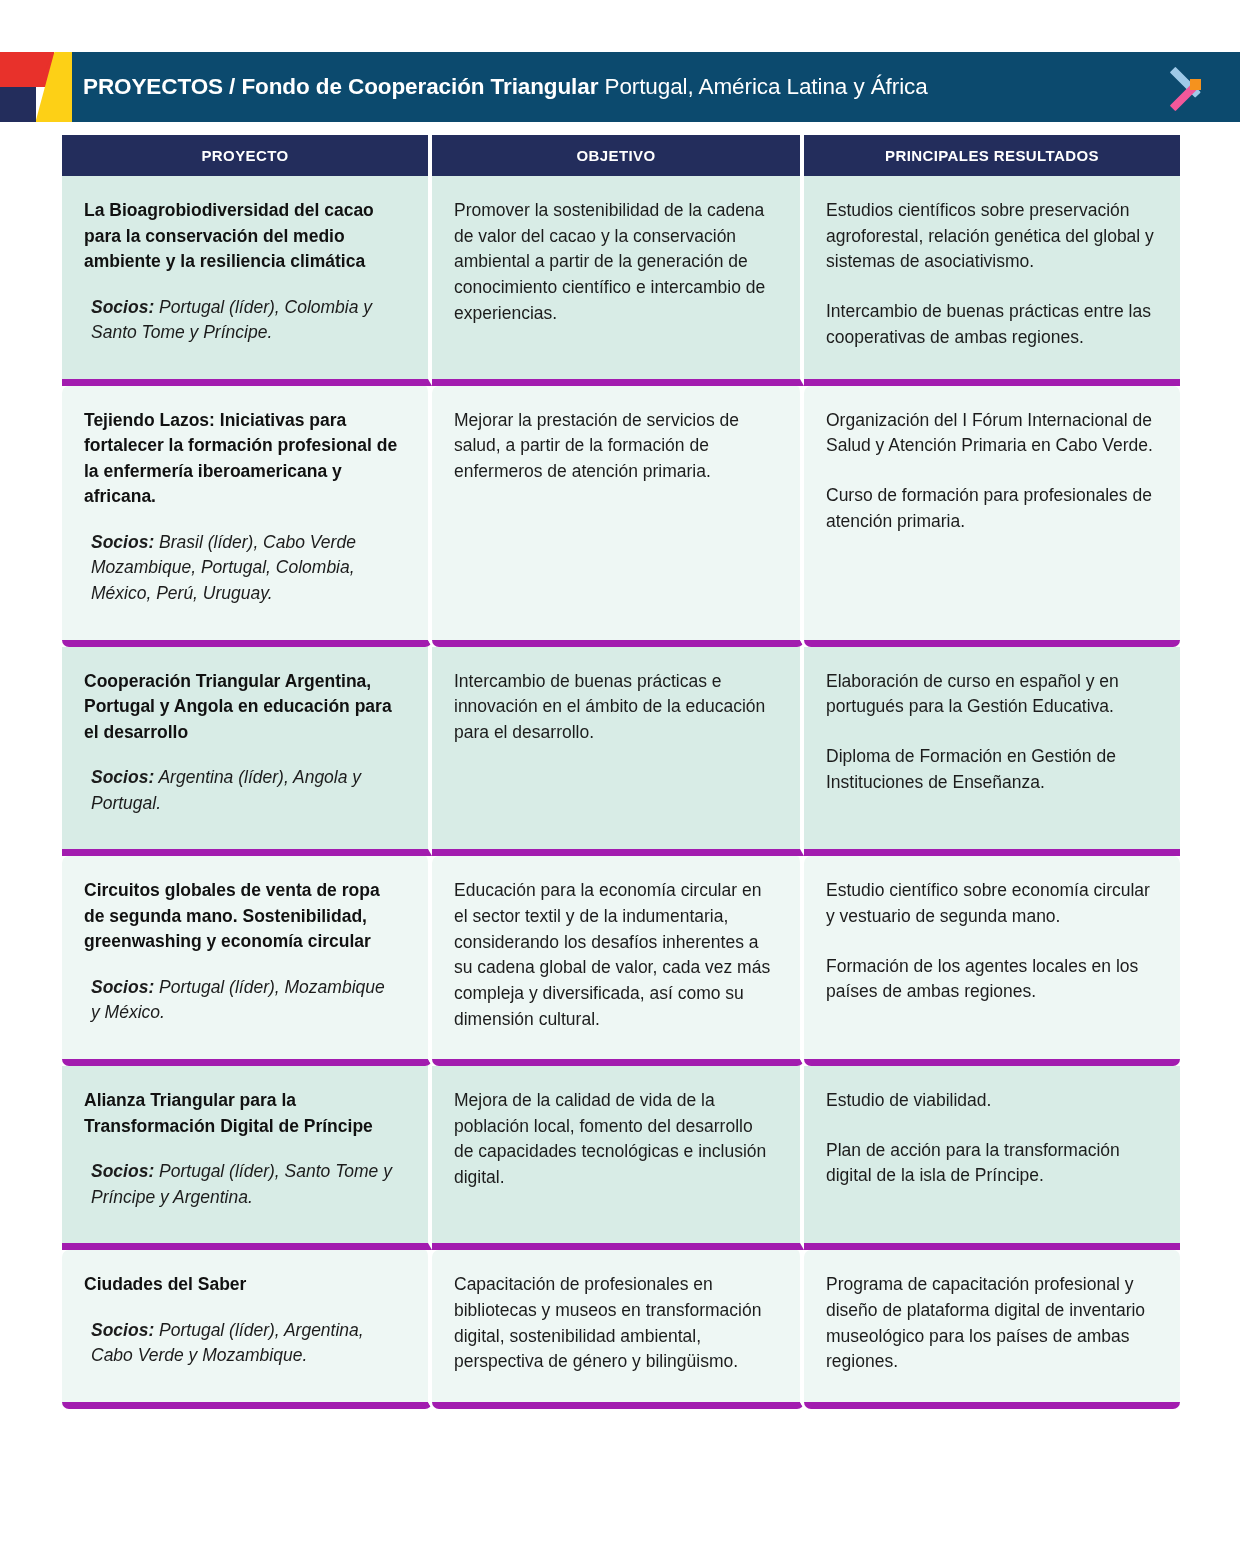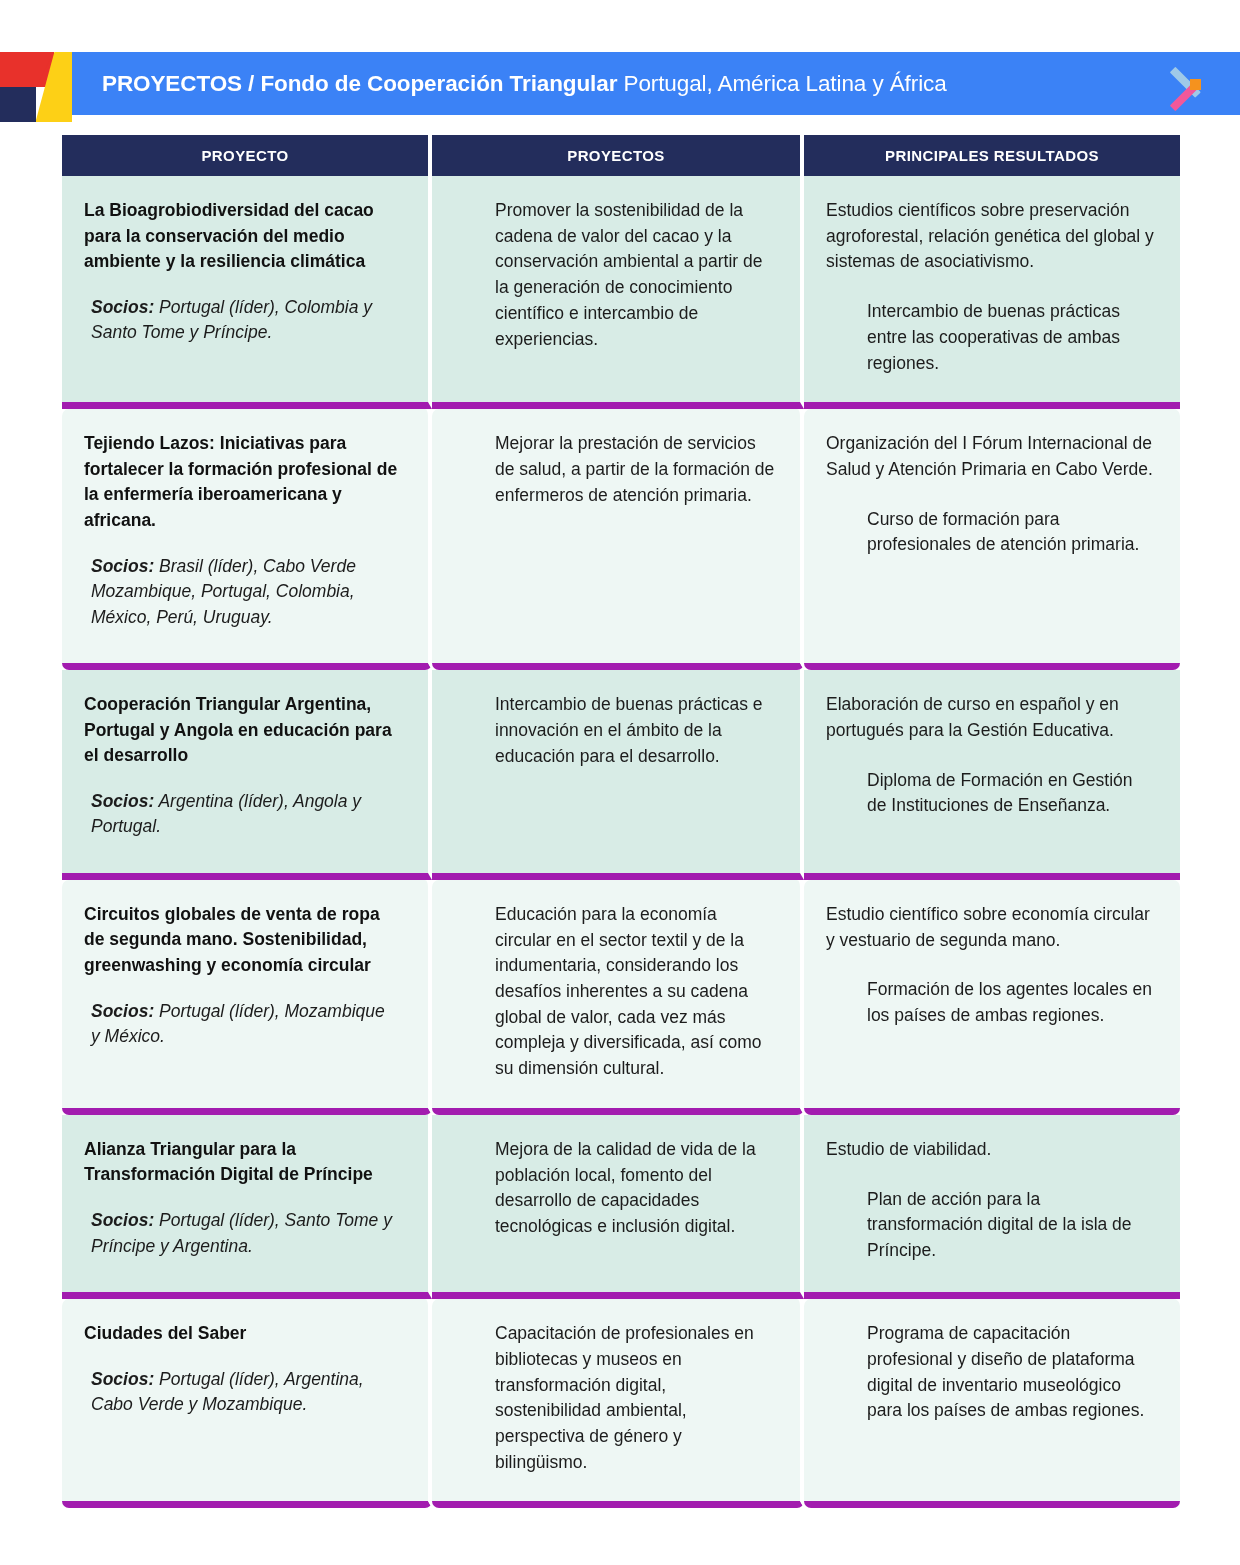--- a/index.html
+++ b/index.html
@@ -49,26 +49,26 @@
     background: #e8312b;
     clip-path: polygon(0 0, 50% 0, 0 100%);
   }
 
   
   .banner {
     position: absolute;
     left: 72px;
     top: 52px;
     width: 1168px;
-    height: 63px;
-    background: #3b82f6;
+    height: 70px;
+    background: #0c4a6e;
     display: flex;
     align-items: center;
     box-sizing: border-box;
-    padding-left: 30px;
+    padding-left: 11px;
   }
   .banner-title {
     color: #ffffff;
     font-size: 22.5px;
     letter-spacing: -0.1px;
     white-space: nowrap;
   }
   .banner-title .b-strong { font-weight: bold; }
   .banner-title .b-light  { font-weight: normal; }
 
@@ -160,21 +160,21 @@
     margin: 7px;
     color: #1c1c1c;
   }
   .proj-socios .socios-label {
     font-weight: bold;
     font-style: italic;
   }
   .cell-para {
     margin: 0 0 24px 0;
   }
-  .cell-para:last-child { margin-bottom: 0; margin-left: 41px; }
+  .cell-para:last-child { margin-bottom: 0; }
 </style>
 </head>
 <body>
 
 <div class="corner-logo">
   <div class="sq-red"></div>
   <div class="sq-navy"></div>
   <div class="tri-yellow"></div>
   <div class="tri-red-over"></div>
 </div>
@@ -192,21 +192,21 @@
 
 <table class="table">
   <colgroup>
     <col class="col-proyecto">
     <col class="col-objetivo">
     <col class="col-resultados">
   </colgroup>
   <thead>
     <tr class="thead-row">
       <th>PROYECTO</th>
-      <th>PROYECTOS</th>
+      <th>OBJETIVO</th>
       <th>PRINCIPALES RESULTADOS</th>
     </tr>
   </thead>
   <tbody>
       <tr class="shade-a">
         <td>
           <div class="proj-title">La Bioagrobiodiversidad del cacao para la conservación del medio ambiente y la resiliencia climática</div>
           <div class="proj-socios"><span class="socios-label">Socios:</span><span> Portugal (líder), Colombia y Santo Tome y Príncipe.</span></div>
         </td>
         <td>

